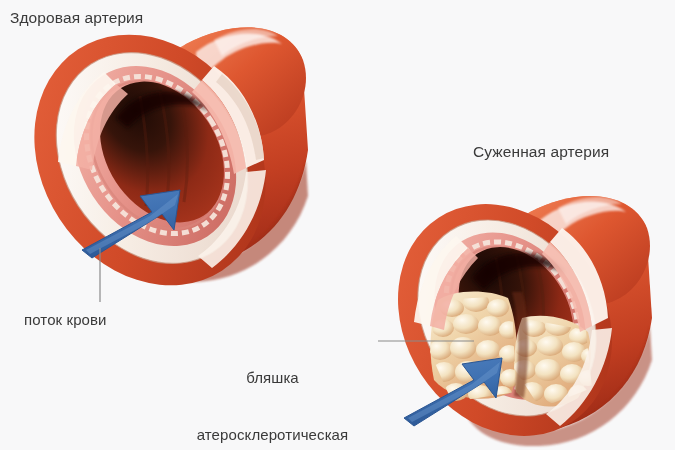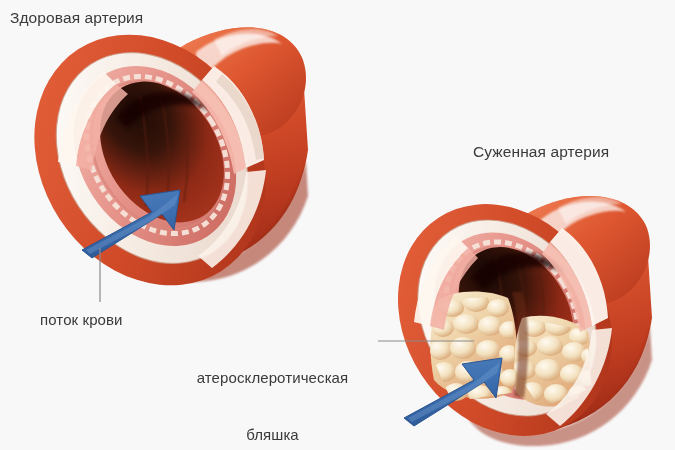--- a/index.html
+++ b/index.html
@@ -32,21 +32,21 @@
     line-height: 19px;
     white-space: pre;
     letter-spacing: .1px;
     text-align: right;
   }
   .label.small {
     font-size: 15px;
   }
   #label-healthy   { left: 10px;  top: 8px;  }
   #label-narrowed  { left: 473px; top: 104px; }
-  #label-bloodflow { left: 40px;  top: 310px; }
+  #label-bloodflow { left: 24px;  top: 310px; }
   #label-plaque    { left: 170px; top: 330px; text-align: center; width: 205px; }
 </style>
 </head>
 <body>
 
 <div id="stage">
 
   <svg id="art" viewBox="0 0 675 450" xmlns="http://www.w3.org/2000/svg">
     <defs>
 
@@ -349,17 +349,17 @@
 
   <div class="label" id="label-healthy">Здоровая артерия</div>
 
   <div class="label" id="label-narrowed">
     <div>Суженная артерия</div>
   </div>
 
   <div class="label small" id="label-bloodflow">поток крови</div>
 
   <div class="label small" id="label-plaque">
+    <div>бляшка</div>
     <div>атеросклеротическая</div>
-    <div>бляшка</div>
   </div>
 
 </div>
 
 </body></html>

